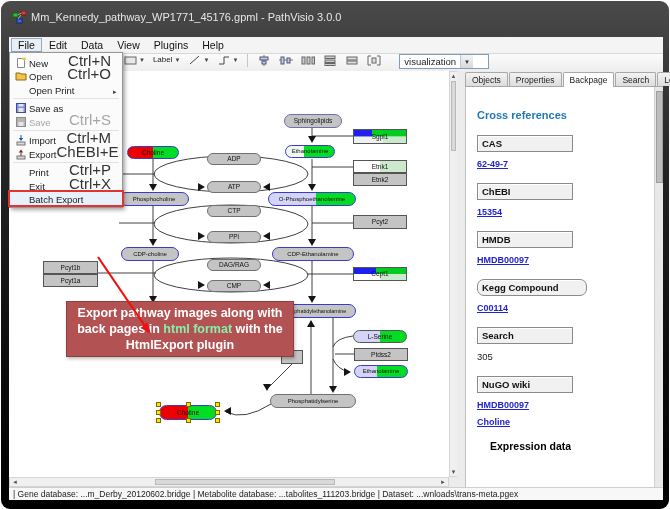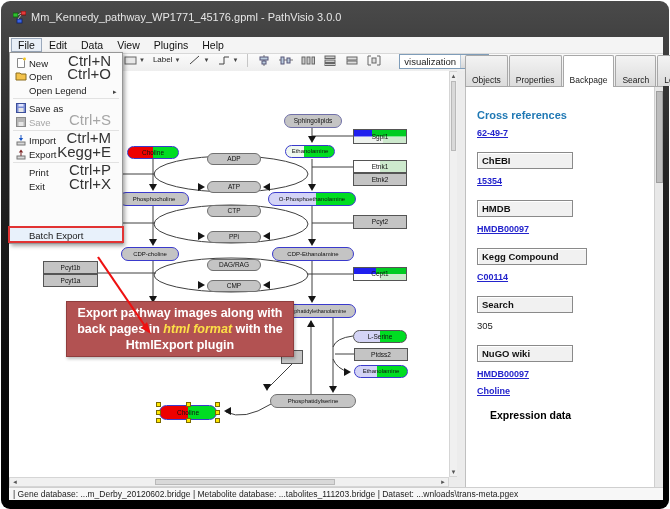--- a/index.html
+++ b/index.html
@@ -34,36 +34,36 @@
   .handle{position:absolute;width:5px;height:5px;background:#ffe600;border:1px solid #7a6a00;box-sizing:border-box;pointer-events:auto;}
   
   #filemenu{position:absolute;left:0;top:15px;width:112px;background:#fbfbfb;border:1px solid #979797;box-shadow:2px 2px 4px rgba(0,0,0,.35);z-index:30;padding:2px 0;}
   .fm-row{display:flex;align-items:flex-end;height:13.5px;font-size:9.5px;color:#1a1a1a;padding:0 3px;}
   .fm-ic{width:16px;text-align:center;flex:none;height:12px;}
   .fm-label{flex:1;white-space:nowrap;}
   .fm-short{font-size:15px;color:#333;margin-right:2px;}
   .fm-sub{width:6px;font-size:7px;color:#444;}
   .fm-sep{height:1px;background:#e2e2e2;margin:2px 3px;}
   .fm-row.disabled, .fm-row.disabled .fm-short{color:#a6a6a6;}
-  .fm-row.highlighted{outline:2px solid #e23333;background:#e8f1fb;margin-top:36px;}
+  .fm-row.highlighted{outline:2px solid #e23333;background:#e8f1fb;}
   
   #callout{position:absolute;left:57px;top:264px;width:222px;background:#b25252;border:1px solid #8f3d3d;color:#fff;font-weight:bold;font-size:12.5px;line-height:1.28;text-align:center;padding:3px 2px;z-index:35;box-shadow:1px 2px 3px rgba(0,0,0,.25);}
   
   .sb{position:absolute;background:#f0f0f0;border:1px solid #d5d5d5;box-sizing:border-box;}
   .sb .thumb{position:absolute;background:#d9d9d9;border:1px solid #b9b9b9;box-sizing:border-box;}
   .sb .cap{position:absolute;font-size:6px;color:#555;line-height:8px;text-align:center;width:100%;}
   
   #sidebar{position:absolute;left:448px;top:34px;width:206px;height:416px;background:#ececec;}
   #tabs{position:absolute;left:8px;top:0;right:0;height:15px;border-bottom:1px solid #a8a8a8;display:flex;font-size:8.5px;align-items:flex-end;}
-  .tab{padding:19px 6px 1px 6px;border:1px solid #a8a8a8;border-bottom:none;background:linear-gradient(#f3f3f3,#dcdcdc);margin-right:1px;border-radius:2px 2px 0 0;color:#222;}
+  .tab{padding:2px 6px 1px 6px;border:1px solid #a8a8a8;border-bottom:none;background:linear-gradient(#f3f3f3,#dcdcdc);margin-right:1px;border-radius:2px 2px 0 0;color:#222;}
   .tab.active{background:#fff;position:relative;top:1px;padding-bottom:2px;}
   #bp-content{position:absolute;left:8px;top:16px;width:190px;height:400px;background:#fff;border-left:1px solid #c0c0c0;overflow:hidden;}
   #bp-heading{margin:22px 0 0 11px;font-size:11px;font-weight:bold;color:#1f78b4;}
   .bp-box{margin:14px 0 0 11px;width:86px;border:1px solid #8a8a8a;background:#f1f1f1;font-size:9.5px;font-weight:bold;color:#111;padding:2px 4px;box-shadow:inset 1px 1px 0 #fff;}
-  .bp-box.wide{width:100px;}
+  .bp-box.wide{width:100px;border-radius:7px;}
   .bp-val{margin:7px 0 0 11px;font-size:9px;font-weight:bold;}
   .bp-val a{color:#2323cc;}
   .bp-val .plain{color:#222;text-decoration:none;font-weight:normal;font-size:9.5px;}
   #bp-footer{margin:13px 0 0 24px;font-size:10.5px;font-weight:bold;color:#000;}
   #bp-scroll{position:absolute;right:0;top:16px;width:8px;height:400px;background:#e8e8e8;border-left:1px solid #cfcfcf;}
   #bp-scroll .thumb{position:absolute;left:1px;top:4px;width:5px;height:90px;background:#bdbdbd;border:1px solid #9e9e9e;}
   
   #statusbar{position:absolute;left:0;top:450px;width:654px;height:13px;background:#f7f7f7;border-top:1px solid #cfcfcf;font-size:8.5px;color:#1a1a1a;line-height:13px;padding-left:4px;box-sizing:border-box;white-space:nowrap;overflow:hidden;}
 </style>
 </head>
@@ -278,21 +278,21 @@
           <div class="fm-row">
             <span class="fm-ic"><svg width="12" height="12" viewBox="0 0 12 12">
                 <path d="M1 3h4l1 1h5v6H1z" fill="#f3c24b" stroke="#8a6d1f"></path>
               </svg></span>
             <span class="fm-label">Open</span>
             <span class="fm-short">Ctrl+O</span>
             <span class="fm-sub"></span>
           </div>
           <div class="fm-row">
             <span class="fm-ic"></span>
-            <span class="fm-label">Open Legend</span>
+            <span class="fm-label">Open Print</span>
             <span class="fm-short"></span>
             <span class="fm-sub">▸</span>
           </div>
           <div class="fm-sep"></div>
           <div class="fm-row">
             <span class="fm-ic"><svg width="12" height="12" viewBox="0 0 12 12">
                 <rect x="1.5" y="1.5" width="9" height="9" fill="#7d8fd6" stroke="#3c4f9a"></rect>
                 <rect x="3.5" y="6" width="5" height="4" fill="#e6e6e6"></rect>
                 <rect x="3.5" y="2" width="5" height="2.5" fill="#dfe4ff"></rect>
               </svg></span>
@@ -321,21 +321,21 @@
             <span class="fm-sub"></span>
           </div>
           <div class="fm-row">
             <span class="fm-ic"><svg width="12" height="12" viewBox="0 0 12 12">
                 <path d="M6 7v4" stroke="#7a1f1f"></path>
                 <path d="M3.8 4.5L6 1.5l2.2 3z" fill="#7a1f1f"></path>
                 <path d="M6 4.5v3" stroke="#7a1f1f"></path>
                 <rect x="2" y="8" width="8" height="3" fill="#d9d9d9" stroke="#777"></rect>
               </svg></span>
             <span class="fm-label">Export</span>
-            <span class="fm-short">Kegg+E</span>
+            <span class="fm-short">ChEBI+E</span>
             <span class="fm-sub"></span>
           </div>
           <div class="fm-sep"></div>
           <div class="fm-row">
             <span class="fm-ic"></span>
             <span class="fm-label">Print</span>
             <span class="fm-short">Ctrl+P</span>
             <span class="fm-sub"></span>
           </div>
           <div class="fm-row">
@@ -345,21 +345,21 @@
             <span class="fm-sub"></span>
           </div>
           <div class="fm-row highlighted">
             <span class="fm-ic"></span>
             <span class="fm-label">Batch Export</span>
             <span class="fm-short"></span>
             <span class="fm-sub"></span>
           </div>
         </div>
 
-      <div id="callout" style="background: rgb(178, 82, 82);"><span>Export pathway images along with back pages in </span><span style="color: #fde047; font-style: italic;">html format</span><span> with the HtmlExport plugin</span></div>
+      <div id="callout" style="background: rgb(178, 82, 82);"><span>Export pathway images along with back pages in </span><span style="color: #86efac;">html format</span><span> with the HtmlExport plugin</span></div>
 
       <div class="sb" style="left:440px;top:34px;width:9px;height:406px;">
         <span class="cap" style="top:0">▲</span>
         <div class="thumb" style="left:1px;top:9px;width:5px;height:70px;"></div>
         <span class="cap" style="bottom:0">▼</span>
       </div>
 
       <div class="sb" style="left:0;top:440px;width:440px;height:10px;">
         <span class="cap" style="left:0;width:10px;line-height:9px;">◄</span>
         <div class="thumb" style="left:145px;top:1px;width:180px;height:6px;"></div>
@@ -370,20 +370,21 @@
         <div id="tabs">
             <div class="tab">Objects</div>
             <div class="tab">Properties</div>
             <div class="tab active">Backpage</div>
             <div class="tab">Search</div>
             <div class="tab">Legend</div>
           </div>
         <div id="bp-content">
           <div id="bp-heading">Cross references</div>
           <div id="bp-sections">
+              <div class="bp-box">CAS</div>
               <div class="bp-val"><a href="#">62-49-7</a></div>
               <div class="bp-box">ChEBI</div>
               <div class="bp-val"><a href="#">15354</a></div>
               <div class="bp-box">HMDB</div>
               <div class="bp-val"><a href="#">HMDB00097</a></div>
               <div class="bp-box wide">Kegg Compound</div>
               <div class="bp-val"><a href="#">C00114</a></div>
               <div class="bp-box">Search</div>
               <div class="bp-val"><span class="plain">305</span></div>
               <div class="bp-box">NuGO wiki</div>

